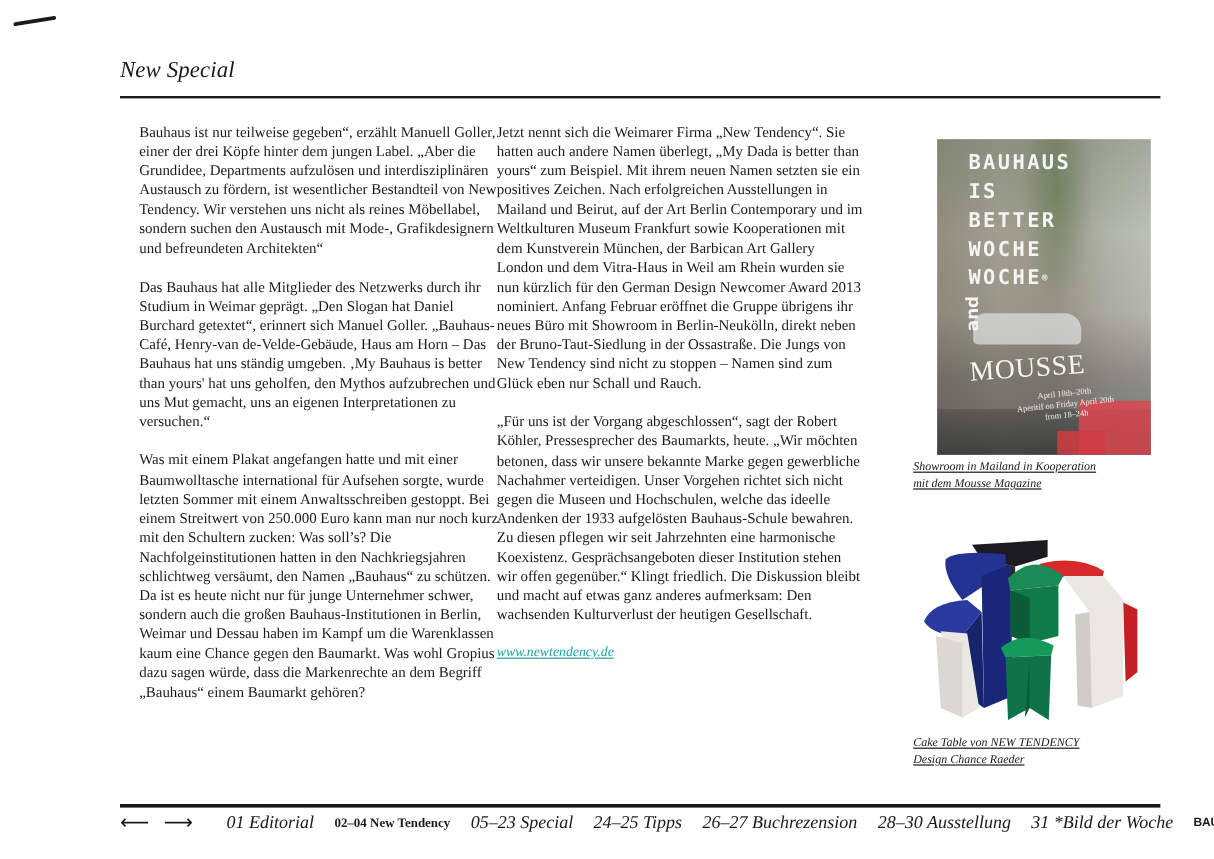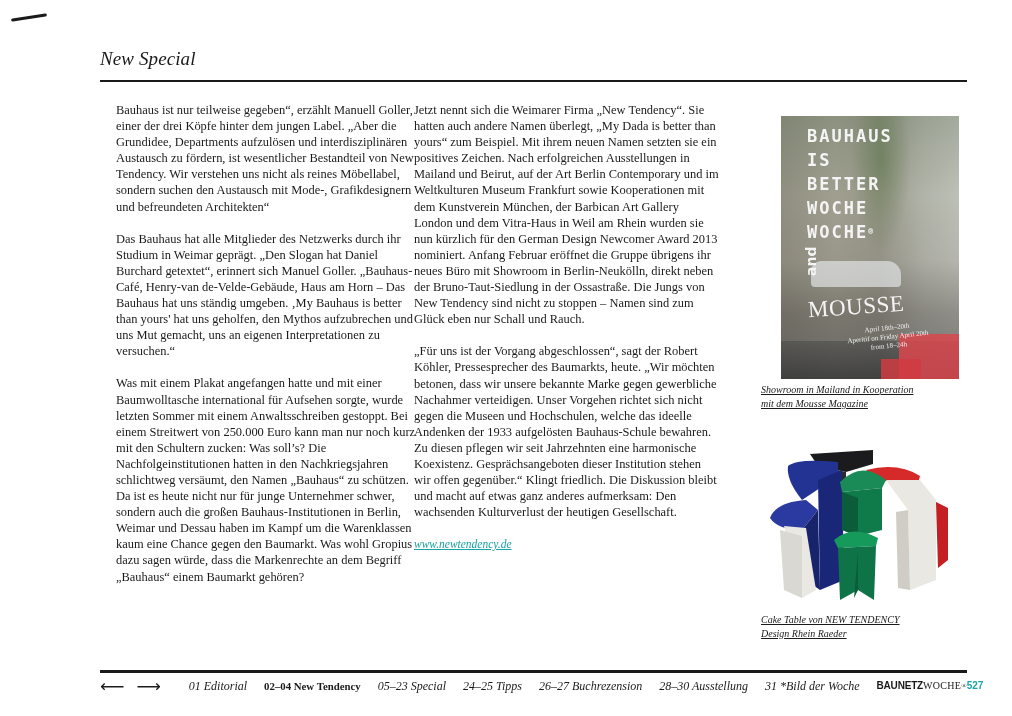--- a/index.html
+++ b/index.html
@@ -99,21 +99,21 @@
     .footer {
       position: absolute; left: 100px; top: 677px; width: 867px; height: 18px;
       display: flex; align-items: center;
     }
     .nav-arrow {
       font-family: "DejaVu Sans", sans-serif; font-size: 17px; color: #1a1a1a; cursor: pointer;
       line-height: 18px; margin-right: 12px;
     }
     .nav-arrow.next { margin-right: 28px; }
     .toc-item {
-      font-style: italic; font-size: 12px; color: #1a1a1a; margin-right: 17px; cursor: pointer; white-space: nowrap;
+      font-style: italic; font-size: 15px; color: #1a1a1a; margin-right: 17px; cursor: pointer; white-space: nowrap;
     }
     .toc-item.active { font-style: normal; font-weight: bold; font-size: 10.8px; }
     .brand {
       margin-left: auto; white-space: nowrap; font-size: 10px; line-height: 14px;
     }
     .brand .b1 { font-family: "Liberation Sans", sans-serif; font-weight: bold; color: #1a1a1a; letter-spacing: -0.2px; }
     .brand .b2 { font-family: "Liberation Serif", serif; color: #1a1a1a; letter-spacing: 0.3px; }
     .brand .b3 { font-family: "Liberation Sans", sans-serif; font-weight: bold; color: #1aa3a8; }
   </style>
 </head>
@@ -185,21 +185,21 @@
     <path d="M82 42 Q104 20 128 40 L124 48 L84 52 Z" fill="#1a8a56"></path>
     <path d="M84 52 L124 48 L124 90 L100 96 L84 90 Z" fill="#0f7a4a"></path>
     <path d="M84 52 L100 58 L100 96 L84 90 Z" fill="#0a5d38"></path>
     <path d="M76 100 Q94 84 120 98 L118 106 L80 108 Z" fill="#169a5c"></path>
     <path d="M80 108 L118 106 L116 160 L100 150 L82 160 Z" fill="#0e7447"></path>
     <path d="M100 112 L100 150 L96 158 Z" fill="#0a5d38"></path>
   </svg>
 </div>
 <div class="caption caption-2">
   <div>Cake Table von NEW TENDENCY</div>
-  <div>Design Rhein Raeder</div>
+  <div>Design Chance Raeder</div>
 </div>
 
 <div class="footer-rule"></div>
 <div class="footer">
   <span class="nav-arrow">⟵</span>
   <span class="nav-arrow next">⟶</span>
   <span class="toc-item">01 Editorial</span>
   <span class="toc-item active">02–04 New Tendency</span>
   <span class="toc-item">05–23 Special</span>
   <span class="toc-item">24–25 Tipps</span>

